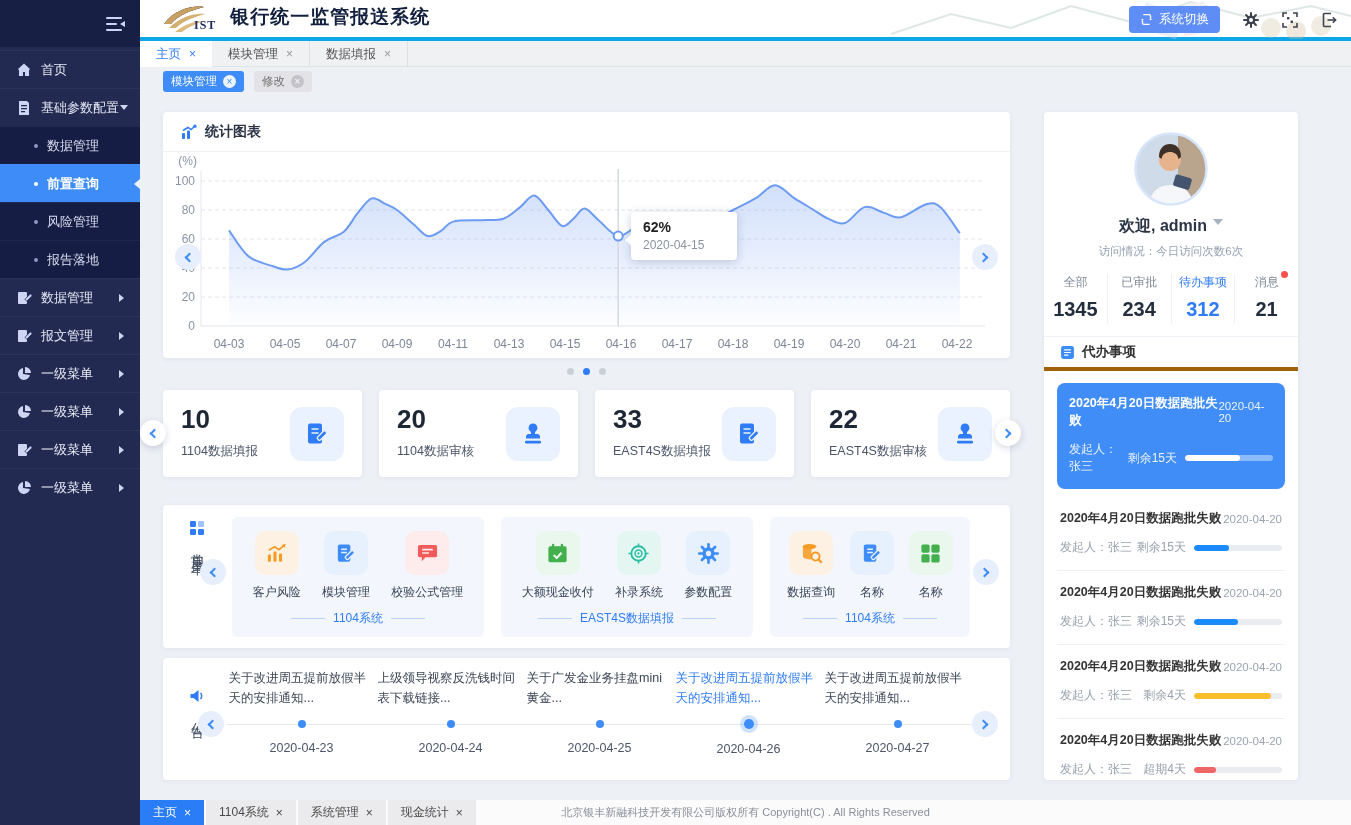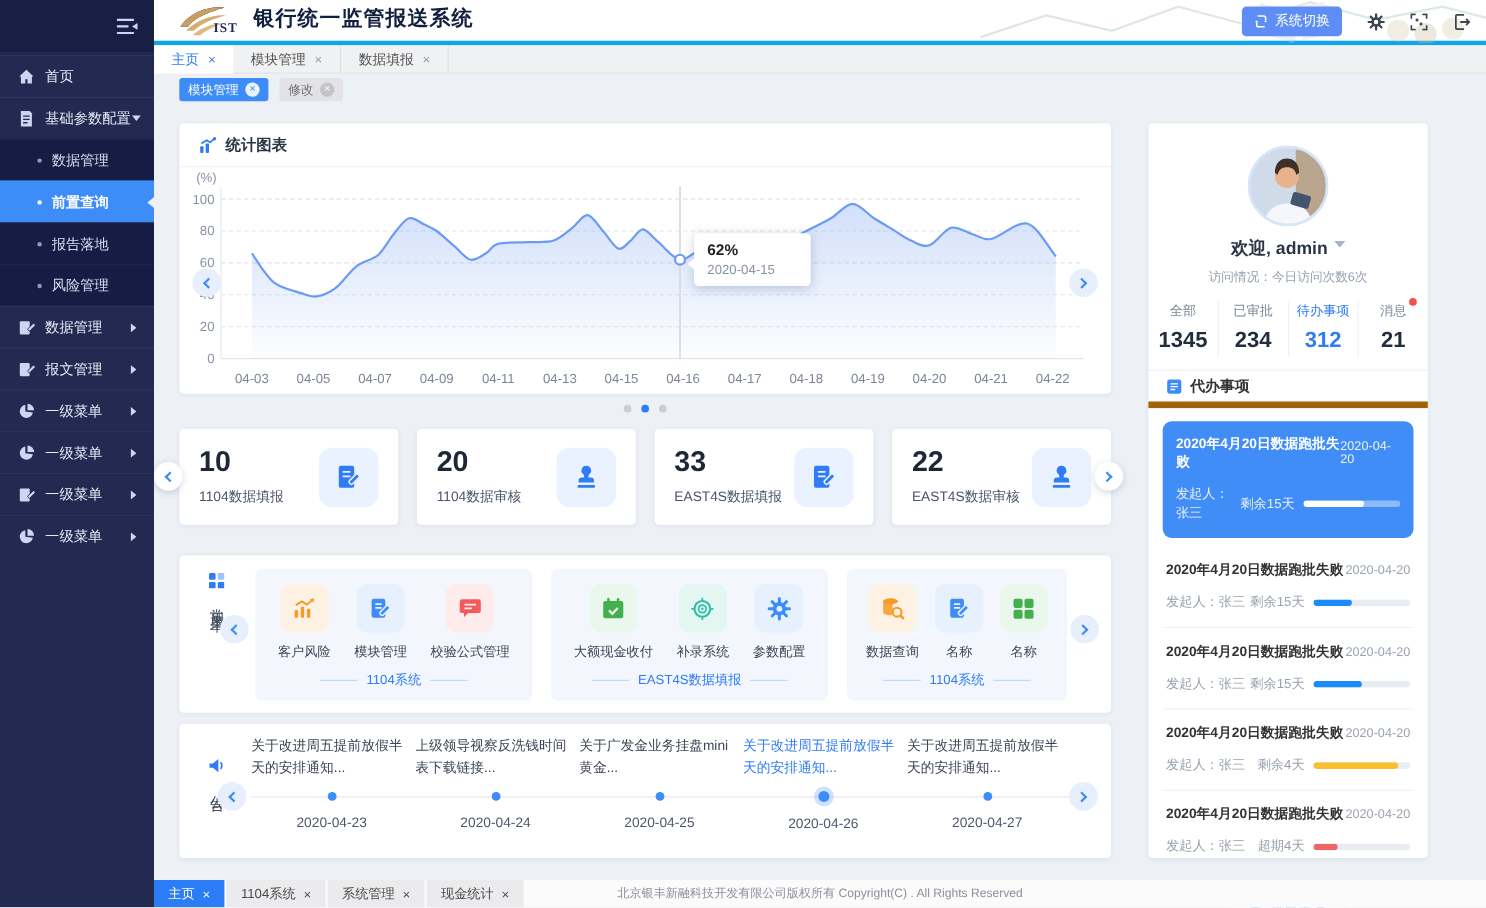--- a/index.html
+++ b/index.html
@@ -113,21 +113,21 @@
   .wcaret { display:inline-block; width:0; height:0; border:5px solid transparent; border-top:6px solid #a7b2c2; margin-left:6px; vertical-align:1px; cursor:pointer; }
   .visits { text-align:center; font-size:11.5px; color:#95a0af; margin-top:7px; }
   .ustats { display:flex; margin-top:15px; height:50px; }
   .ucol { flex:1; text-align:center; border-right:1px solid #edf0f4; }
   .ucol:last-child { border-right:none; }
   .ulab { font-size:12px; color:#7e8896; position:relative; display:inline-block; }
   .uval { font-size:20px; font-weight:bold; color:#222e3e; margin-top:7px; }
   .ucol.hl .ulab, .ucol.hl .uval { color:#2f7cf6; }
   .badge-dot { position:absolute; top:-3px; right:-9px; width:7px; height:7px; border-radius:50%; background:#f5504e; }
   .rp-div { height:1px; background:#eef1f5; margin-top:12px; }
-  .todo-head { display:flex; align-items:center; gap:7px; height:34px; padding:0 16px; font-size:13.5px; font-weight:bold; color:#333; border-bottom:6px solid #a16207; }
+  .todo-head { display:flex; align-items:center; gap:7px; height:34px; padding:0 16px; font-size:13.5px; font-weight:bold; color:#333; border-bottom:4px solid #a16207; }
   .todo-active { margin:12px 13px 0; background:#418df8; border-radius:8px; padding:12px 12px 14px; color:#fff; cursor:pointer; }
   .ti-row1 { display:flex; justify-content:space-between; align-items:center; }
   .ti-title { font-size:12.5px; font-weight:bold; color:#333; }
   .ti-date { font-size:11.5px; color:#9aa3b0; }
   .todo-active .ti-title { color:#fff; } .todo-active .ti-date { color:#eaf2ff; }
   .ti-row2 { display:flex; align-items:center; margin-top:12px; }
   .ti-sponsor { font-size:12px; color:#98a1ad; width:86px; }
   .ti-remain { font-size:12px; color:#98a1ad; margin-left:auto; margin-right:8px; white-space:nowrap; }
   .todo-active .ti-sponsor, .todo-active .ti-remain { color:#eaf2ff; }
   .pbar { width:88px; height:6px; border-radius:3px; background:#e9edf2; overflow:hidden; flex:none; }
@@ -178,25 +178,25 @@
         <div class="m-item m-sub">
           <span class="bullet"></span>
           <span class="ml">数据管理</span>
         </div>
         <div class="m-item m-sub active">
           <span class="bullet"></span>
           <span class="ml">前置查询</span>
         </div>
         <div class="m-item m-sub">
           <span class="bullet"></span>
-          <span class="ml">报告落地</span>
+          <span class="ml">风险管理</span>
         </div>
         <div class="m-item m-sub">
           <span class="bullet"></span>
-          <span class="ml">风险管理</span>
+          <span class="ml">报告落地</span>
         </div>
       </div>
       <div class="m-item">
         <svg class="mi" viewBox="0 0 16 16" fill="currentColor">
             <rect x="2" y="2" width="9" height="12" rx="1"></rect>
             <rect x="8.6" y="6.2" width="8" height="2.6" rx=".8" transform="rotate(-45 12.6 7.5)" stroke="#222a52" stroke-width=".8"></rect>
           </svg>
         <span class="ml">数据管理</span>
         <span class="caret-right"></span>
       </div>

